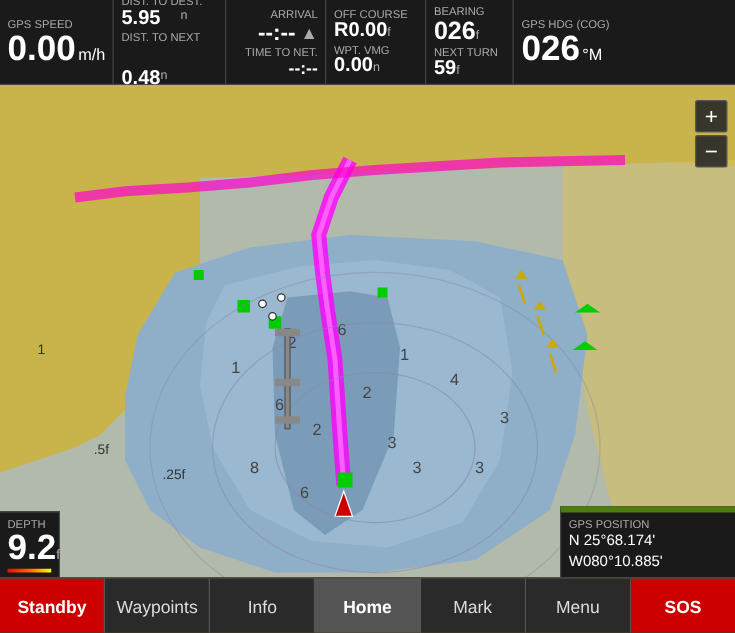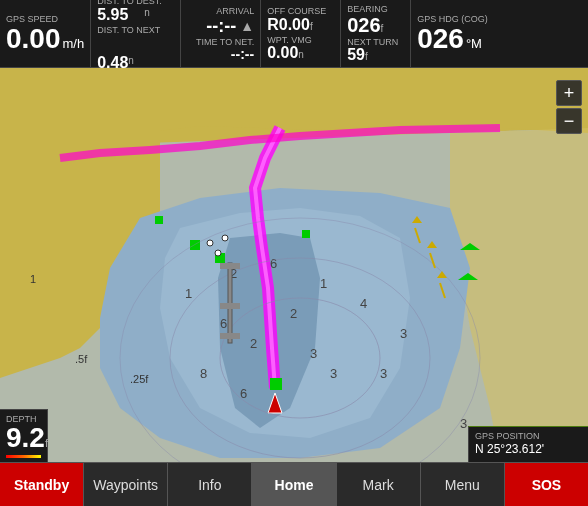--- a/index.html
+++ b/index.html
@@ -119,23 +119,23 @@
       height: 3px;
       background: linear-gradient(to right, #ff0000, #ff6600, #ffff00);
       margin-top: 3px;
     }
 
     
     #gps-pos-panel {
       position: absolute;
       bottom: 44px;
       right: 0;
-      width: 120px;
+      width: 140px;
       background: #1a1a1a;
-      border-top: 1px solid #4d7c0f;
+      border-top: 5px solid #4d7c0f;
       border-left: 1px solid #444;
       padding: 4px 6px;
       z-index: 10;
     }
 
     #gps-pos-panel .label {
       font-size: 9px;
       color: #aaa;
       text-transform: uppercase;
     }
@@ -374,21 +374,22 @@
   <div class="label">Depth</div>
   <div style="display:flex;align-items:baseline;">
     <span class="value">9.2</span>
     <span class="unit">f</span>
   </div>
   <div class="bar"></div>
 </div>
 
 <div id="gps-pos-panel">
   <div class="label">GPS Position</div>
-  <div class="coord">N 25°23.612'</div>
+  <div class="coord">N 25°68.174'</div>
+  <div class="coord">W080°10.885'</div>
 </div>
 
 <div id="nav-bar">
   <div class="nav-btn standby">
     <span>Standby</span>
   </div>
   <div class="nav-btn">
     <span>Waypoints</span>
   </div>
   <div class="nav-btn">

